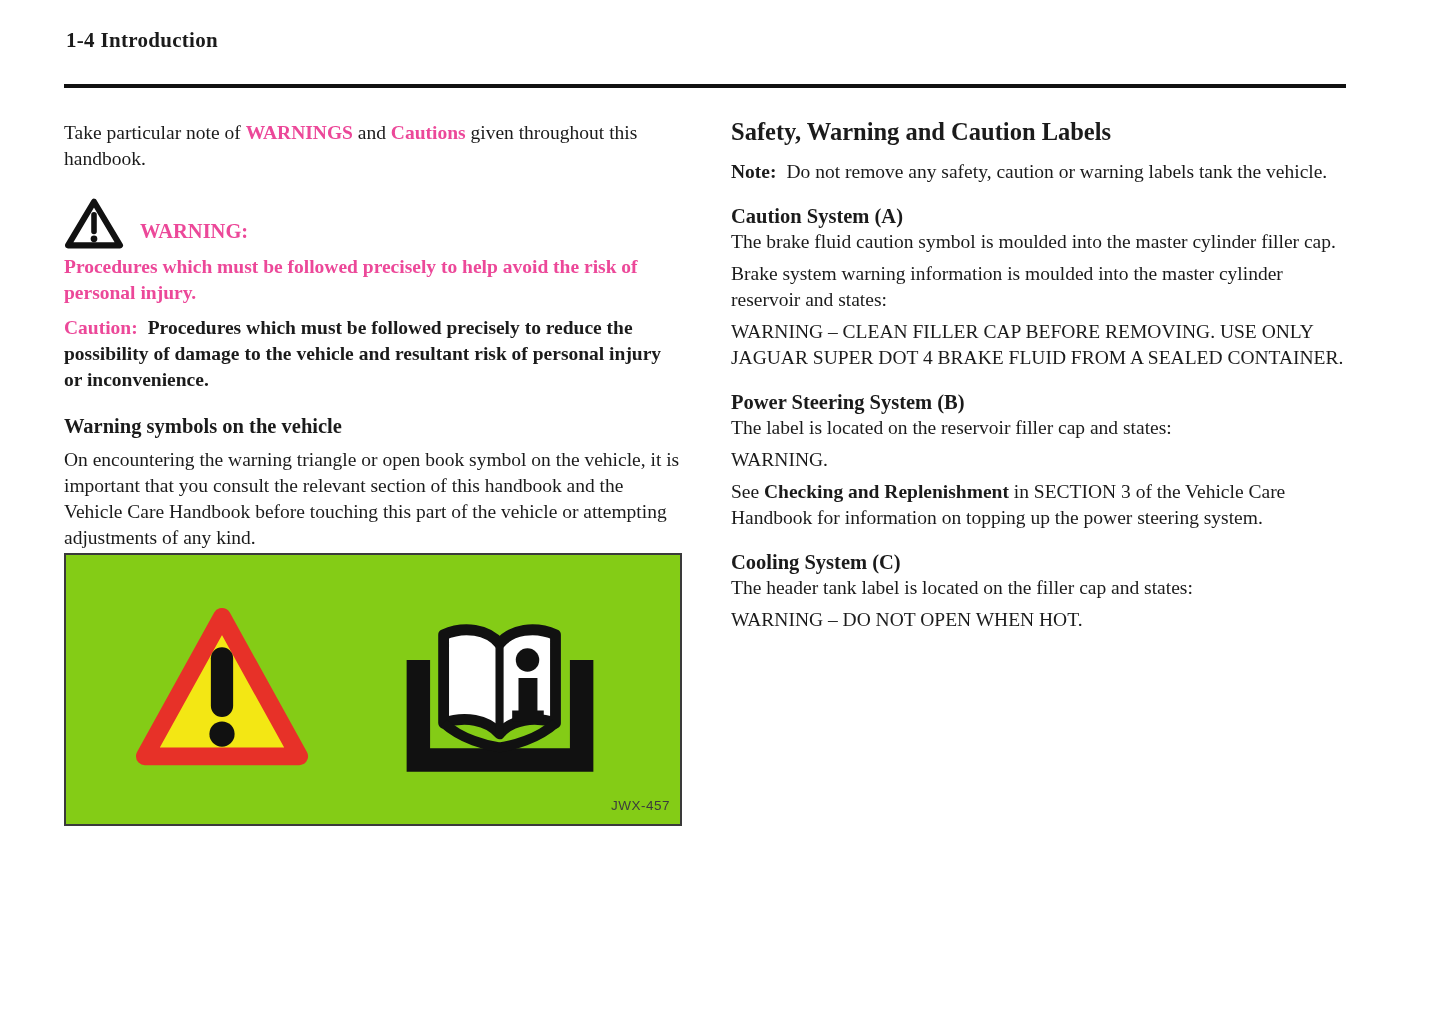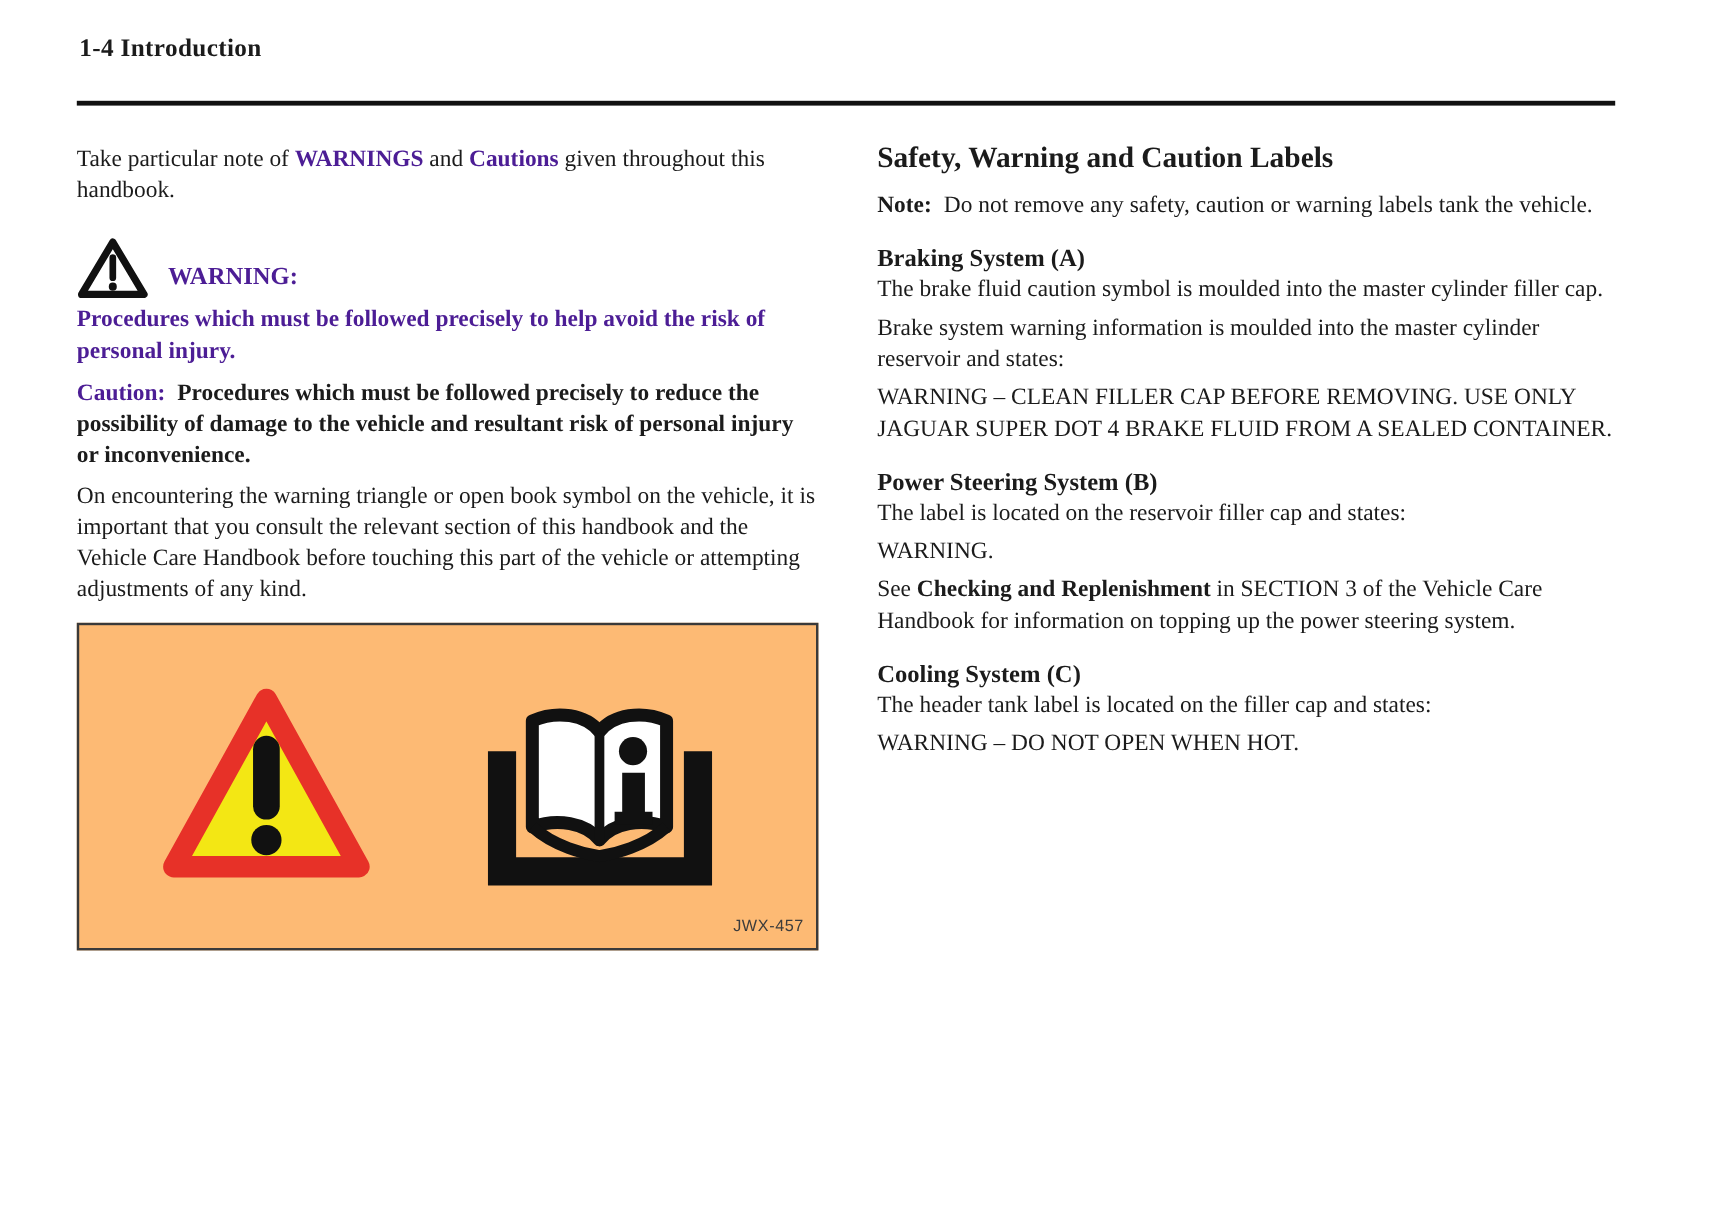--- a/index.html
+++ b/index.html
@@ -19,33 +19,33 @@
     width:1282px; height:4px; background:#111;
   }
   .lcol {
     position:absolute; left:64px; top:120px; width:618px;
     font-size:19.5px; line-height:26px;
   }
   .rcol {
     position:absolute; left:731px; top:116px; width:620px;
     font-size:19.5px; line-height:26px;
   }
-  .red { color:#4c1d95; }
+  .red { color:#ec4899; }
   .b { font-weight:bold; }
   .label-gap { margin-right:10px; }
   .warn-row { display:flex; align-items:flex-end; gap:16px; margin-top:26px; }
   .warn-row .warn-label { font-size:20.5px; padding-bottom:6px; }
   .lcol .warning-text { margin-top:4px; }
   .lcol .caution-paragraph { margin-top:9px; }
   .lcol .symbols-heading { font-size:20.5px; line-height:26px; font-weight:bold; margin-top:20px; }
   .lcol .symbols-paragraph { margin-top:8px; }
   .figure-box {
-    position:relative; margin-top:14px;
+    position:relative; margin-top:2px;
     width:618px; height:273px;
-    border:2px solid #3a3a3a; background:#fdba74;
+    border:2px solid #3a3a3a; background:#84cc16;
   }
   .fig-triangle { position:absolute; left:64px; top:46px; }
   .fig-book { position:absolute; left:328px; top:58px; }
   .fig-caption {
     position:absolute; right:10px; bottom:5px;
     font-family:"Liberation Sans", sans-serif;
     font-size:13.5px; color:#3c3c3c; letter-spacing:0.5px;
   }
   .rcol .section-title { font-size:24.5px; line-height:31px; font-weight:bold; }
   .rcol .note-paragraph { margin-top:12px; }
@@ -70,20 +70,21 @@
       <path d="M32 18 L32 36" stroke="#111" stroke-width="6" stroke-linecap="round"></path>
       <circle cx="32" cy="44" r="3.6" fill="#111"></circle>
     </svg>
     <span class="red b warn-label">WARNING:</span>
   </div>
 
   <p class="red b warning-text">Procedures which must be followed precisely to help avoid the risk of personal injury.</p>
 
   <p class="b caution-paragraph"><span class="red label-gap">Caution:</span><span>Procedures which must be followed precisely to reduce the possibility of damage to the vehicle and resultant risk of personal injury or inconvenience.</span></p>
 
+  <h3 class="symbols-heading">Warning symbols on the vehicle</h3>
 
   <p class="symbols-paragraph">On encountering the warning triangle or open book symbol on the vehicle, it is important that you consult the relevant section of this handbook and the Vehicle Care Handbook before touching this part of the vehicle or attempting adjustments of any kind.</p>
 
   <figure class="figure-box">
     <svg class="fig-triangle" width="184" height="180" viewBox="0 0 124 120">
       <path d="M62 10 L114 104 L10 104 Z" fill="#f3e714" stroke="#e73128" stroke-width="12" stroke-linejoin="round"></path>
       <path d="M62 38 L62 70" stroke="#111" stroke-width="15" stroke-linecap="round"></path>
       <circle cx="62" cy="89" r="8.5" fill="#111"></circle>
     </svg>
     <svg class="fig-book" width="212" height="176" viewBox="0 0 235 195">
@@ -97,21 +98,21 @@
     <figcaption class="fig-caption">JWX-457</figcaption>
   </figure>
 </div>
 
 <div class="rcol">
 
   <h2 class="section-title">Safety, Warning and Caution Labels</h2>
 
   <p class="note-paragraph"><span class="b label-gap">Note:</span><span>Do not remove any safety, caution or warning labels tank the vehicle.</span></p>
 
-  <h3>Braking System (A)</h3>
+  <h3>Caution System (A)</h3>
   <p>The brake fluid caution symbol is moulded into the master cylinder filler cap.</p>
   <p>Brake system warning information is moulded into the master cylinder reservoir and states:</p>
   <p>WARNING – CLEAN FILLER CAP BEFORE REMOVING. USE ONLY JAGUAR SUPER DOT 4 BRAKE FLUID FROM A SEALED CONTAINER.</p>
 
   <h3>Power Steering System (B)</h3>
   <p>The label is located on the reservoir filler cap and states:</p>
   <p>WARNING.</p>
   <p><span>See </span><span class="b">Checking and Replenishment</span><span> in SECTION 3 of the Vehicle Care Handbook for information on topping up the power steering system.</span></p>
 
   <h3>Cooling System (C)</h3>

